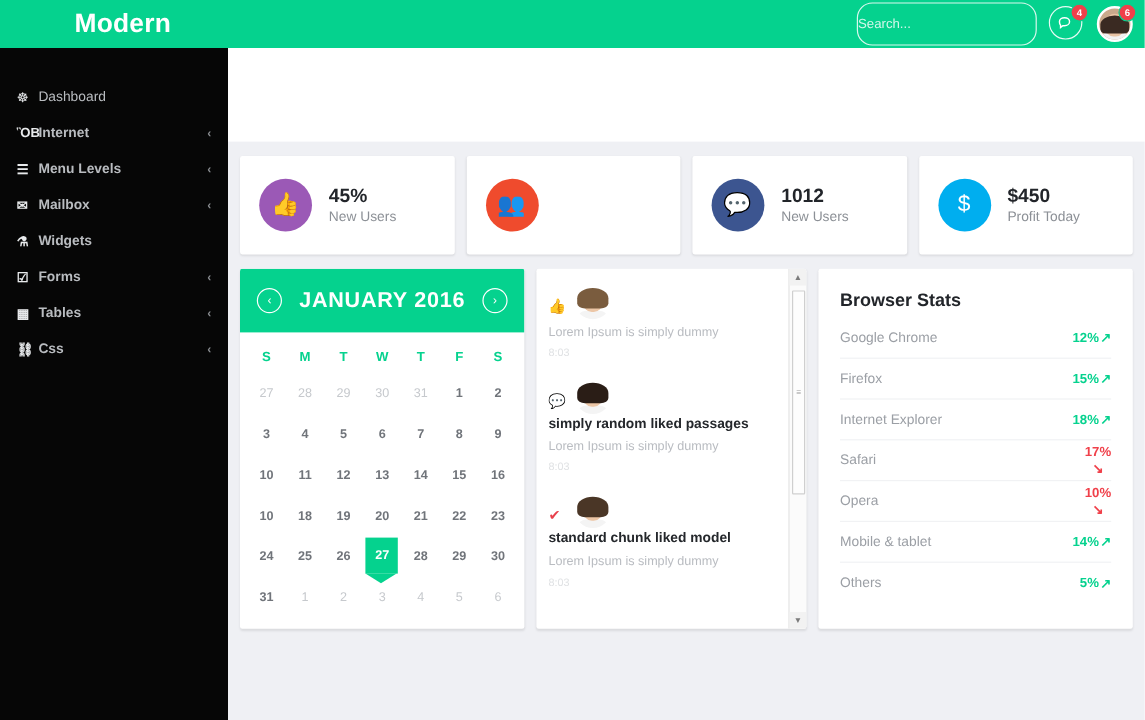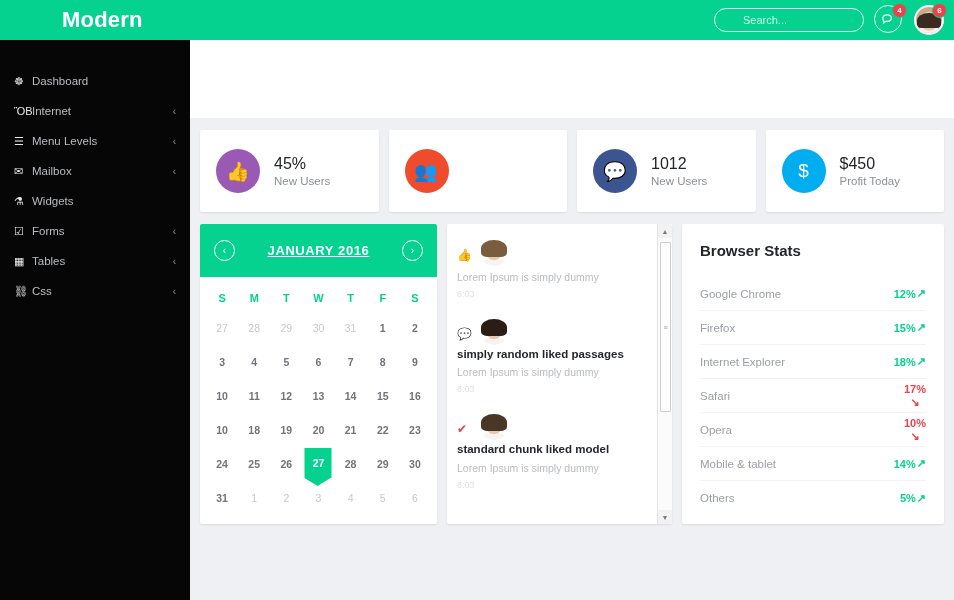--- a/index.html
+++ b/index.html
@@ -23,26 +23,26 @@
     width: 190px; padding-left: 14px;
     color: #ffffff; font-size: 22px; font-weight: bold;
     letter-spacing: .2px;
     margin-left: 48px;
   }
   .topbar-right {
     margin-left: auto; display: flex; align-items: center;
     padding-right: 10px; gap: 10px;
   }
   .searchbox {
-    width: 150px; height: 24px;
+    width: 150px; height: 36px;
     border: 1px solid rgba(255,255,255,.85);
     border-radius: 13px;
     background: transparent;
     color: #ffffff; font-size: 11px;
-    padding: 0 28px;
+    padding: 0 0;
     outline: none;
     font-family: "Liberation Sans", sans-serif;
   }
   .searchbox::placeholder { color: rgba(255,255,255,.82); }
 
   .icon-wrap { position: relative; width: 30px; height: 30px; }
   .circle-icon {
     width: 28px; height: 28px; border-radius: 50%;
     border: 1.5px solid rgba(255,255,255,.9);
     display: flex; align-items: center; justify-content: center;
@@ -85,21 +85,21 @@
     position: absolute; top: 40px; left: 0;
     width: 190px; height: 560px;
     background: #060606;
     padding-top: 26px;
   }
   .nav-item {
     height: 30px; display: flex; align-items: center;
     padding: 0 14px; color: #b9bcc0; font-size: 11.5px;
     cursor: pointer; margin-bottom: 0;
   }
-  .nav-item + .nav-item { margin-top: 0; }
+  .nav-item + .nav-item { margin-top: 0; font-weight: bold; }
   .nav-item .nav-ico {
     width: 18px; display: inline-flex; align-items: center;
     color: #e8eaec; font-size: 11px;
   }
   .nav-item .nav-label { flex: 1; }
   .nav-item .caret { color: #8a8d91; font-size: 10px; }
 
   
   .content {
     position: absolute; top: 40px; left: 190px;
@@ -119,21 +119,21 @@
     flex: 1; height: 82px; background: #ffffff;
     border-radius: 2px;
     box-shadow: 0 1px 2px rgba(0,0,0,.09);
     display: flex; align-items: center; padding: 0 16px; gap: 14px;
   }
   .stat-ico {
     width: 44px; height: 44px; border-radius: 50%;
     display: flex; align-items: center; justify-content: center;
     color: #ffffff; font-size: 19px; flex-shrink: 0;
   }
-  .stat-val { font-size: 16px; font-weight: normal; color: #22252a; line-height: 1.35; }
+  .stat-val { font-size: 16px; font-weight: bold; color: #22252a; line-height: 1.35; }
   .stat-lbl { font-size: 11.5px; color: #8c9096; line-height: 1.3; }
 
   
   .lower-row { display: flex; gap: 10px; margin-top: 12px; }
 
   
   .calendar {
     width: 237px; background: #ffffff; border-radius: 2px;
     box-shadow: 0 1px 2px rgba(0,0,0,.09);
     overflow: hidden; height: 300px;
@@ -142,21 +142,21 @@
     height: 53px; background: #05d28e;
     display: flex; align-items: center; justify-content: space-between;
     padding: 0 14px;
   }
   .cal-nav {
     width: 21px; height: 21px; border-radius: 50%;
     border: 1.5px solid #ffffff; color: #ffffff;
     display: flex; align-items: center; justify-content: center;
     font-size: 10px; cursor: pointer;
   }
-  .cal-title { color: #ffffff; font-size: 13px; font-weight: bold; letter-spacing: .6px; text-decoration: underline; }
+  .cal-title { color: #ffffff; font-size: 18px; font-weight: bold; letter-spacing: .6px; }
   .cal-grid { padding: 8px 6px 6px 6px; }
   .cal-row { display: flex; }
   .cal-cell {
     flex: 1; height: 34px;
     display: flex; align-items: center; justify-content: center;
     font-size: 10.5px; color: #8a8e93; position: relative;
   }
   .cal-cell.dow { color: #05d28e; font-weight: bold; height: 26px; font-size: 11px; }
   .cal-cell.muted { color: #c6c9cd; }
   .cal-cell.inmonth { color: #70747a; font-weight: bold; }
@@ -232,21 +232,21 @@
   }
   .sbar-grip { font-size: 7px; color: #9a9a9a; letter-spacing: 0; }
   .sbar-btn.bot { position: absolute; bottom: 0; left: 0; right: 0; }
 
   
   .bstats {
     flex: 1; background: #ffffff; border-radius: 2px;
     box-shadow: 0 1px 2px rgba(0,0,0,.09);
     height: 300px; padding: 18px 18px 0 18px;
   }
-  .bstats h3 { font-size: 15px; color: #22252a; font-weight: bold; margin-bottom: 18px; }
+  .bstats h3 { font-size: 15px; color: #22252a; font-weight: bold; margin-bottom: 6px; }
   .brow {
     display: flex; align-items: center; justify-content: space-between;
     height: 34px; border-bottom: 1px solid #f1f2f4;
     font-size: 11.5px; color: #9b9fa5;
   }
   .brow:last-child { border-bottom: none; }
   .bval { font-size: 11px; font-weight: bold; display: flex; align-items: center; gap: 1px; }
   .bval.up { color: #05d28e; }
   .bval.down { color: #f0404a; flex-direction: column; }
 </style>

